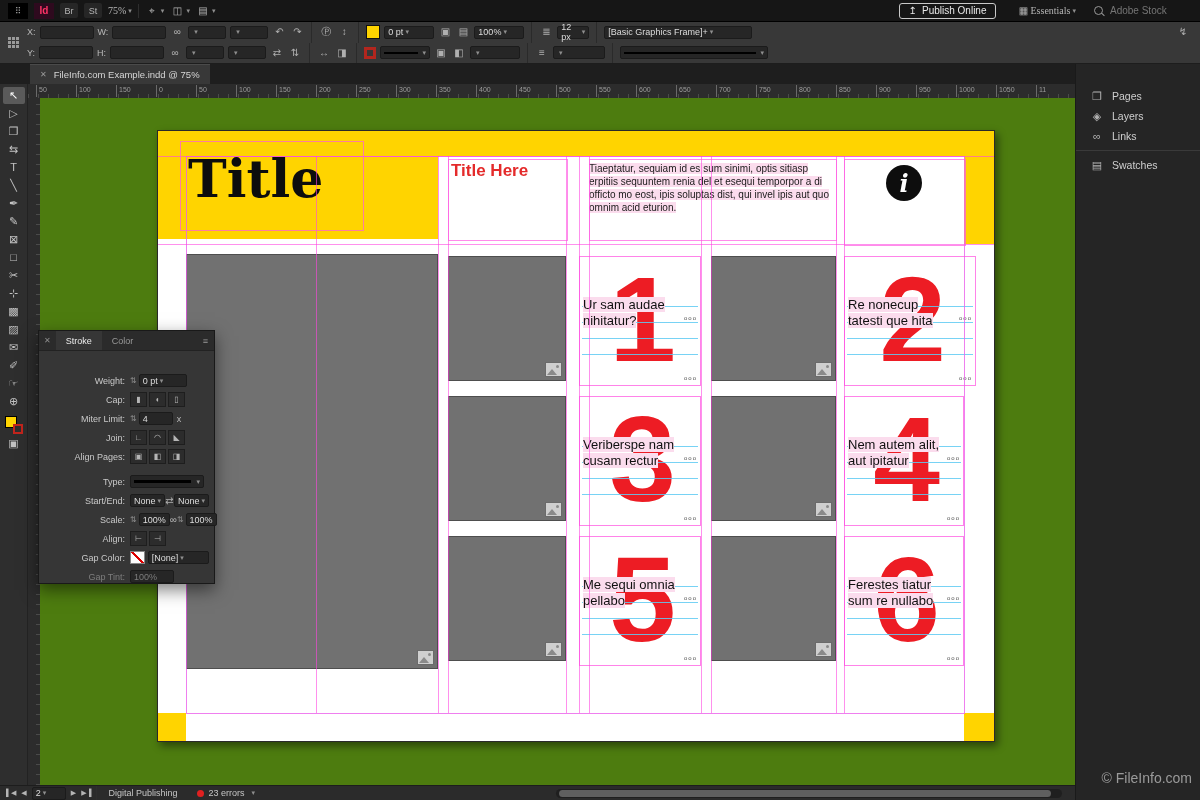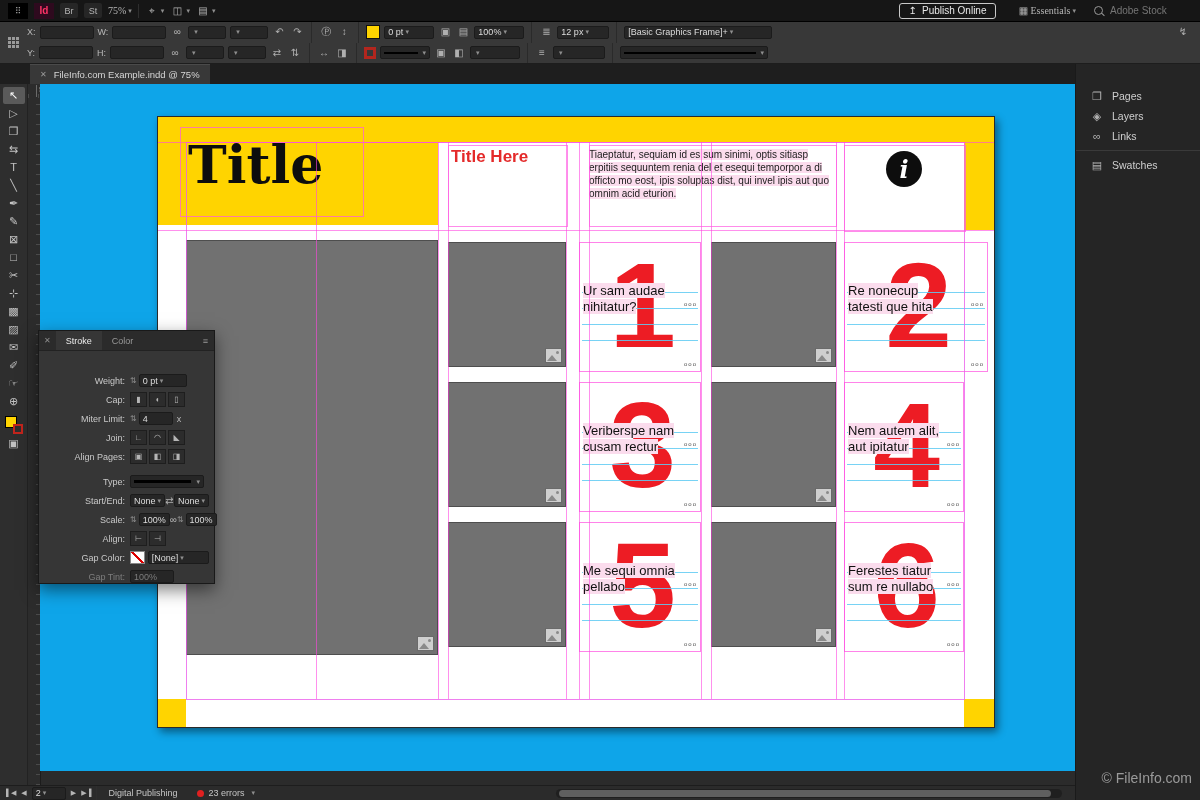--- a/index.html
+++ b/index.html
@@ -51,21 +51,21 @@
   .toolsw .f{position:absolute;left:0;top:0;width:10px;height:10px;background:#ffd400;border:1px solid #000;}
   .toolsw .s{position:absolute;right:0;bottom:0;width:10px;height:10px;border:2px solid #c2251d;background:#2e2e2e;box-sizing:border-box;}
   
   .hruler{left:28px;top:84px;width:1047px;height:14px;background:#2c2c2c;border-bottom:1px solid #1c1c1c;position:absolute;overflow:hidden;
           background-image:repeating-linear-gradient(90deg,#4a4a4a 0 1px,transparent 1px 10px);
           background-size:100% 4px;background-position:left bottom;background-repeat:no-repeat;}
   .tick{position:absolute;top:1px;font-size:7px;color:#9c9c9c;border-left:1px solid #6a6a6a;padding-left:2px;height:12px;line-height:9px;}
   .vruler{left:28px;top:98px;width:12px;height:687px;background:#2c2c2c;border-right:1px solid #1c1c1c;
           background-image:repeating-linear-gradient(0deg,#4a4a4a 0 1px,transparent 1px 10px);
           background-size:4px 100%;background-position:right top;background-repeat:no-repeat;}
-  .canvas{left:40px;top:84px;width:1035px;height:687px;background:#0ea5e9;overflow:hidden;}
+  .canvas{left:40px;top:98px;width:1035px;height:687px;background:#4d7c0f;overflow:hidden;}
   
   .pg{left:117px;top:32px;width:836px;height:610px;background:#fff;border:1px solid #2a2a2a;
       box-shadow:3px 4px 8px rgba(0,0,0,.45);}
   .yel{background:#ffd400;}
   .ptitle{font-family:"DejaVu Serif","Liberation Serif",serif;font-weight:bold;font-size:52px;color:#0d0d0d;line-height:1;}
   .subttl{font-size:17px;font-weight:bold;color:#e42a2a;}
   .intro{font-size:10px;line-height:13px;color:#1a1a1a;}
   .hl{background:#fbdced;}
   .imgf{background:#717171;border:1px solid #4e4e4e;box-sizing:border-box;}
   .ph{position:absolute;right:3px;bottom:3px;width:15px;height:13px;background:#cfcfcf;border:1px solid #6a6a6a;}
@@ -194,21 +194,21 @@
           <span class="chev">▾</span>
         </span>
         <span class="ic">▣</span>
         <span class="ic">▤</span>
         <span class="fld" style="width:50px">
           <span>100%</span>
           <span class="chev">▾</span>
         </span>
         <span class="csep"></span>
         <span class="ic">≣</span>
-        <span class="fld" style="width:52px">
+        <span class="fld" style="width:32px">
           <span>12 px</span>
           <span class="chev">▾</span>
         </span>
         <span class="csep"></span>
         <span class="fld" style="width:148px">
           <span>[Basic Graphics Frame]+</span>
           <span class="chev">▾</span>
         </span>
         <span style="flex:1"></span>
         <span class="ic" style="margin-right:10px">↯</span>
@@ -355,21 +355,21 @@
           <span class="ph"></span>
         </div>
 
       <div class="abs ncell" style="left:421px;top:125px;width:122px;height:130px">
         <div class="bignum">1</div>
         <div class="baselines"></div>
         <div class="cap"><span class="hl">Ur sam audae nihitatur?</span></div>
         <span class="badge" style="right:3px;top:58px">ooo</span>
         <span class="badge" style="right:3px;bottom:4px">ooo</span>
       </div>
-      <div class="abs ncell" style="left:686px;top:125px;width:144px;height:130px">
+      <div class="abs ncell" style="left:686px;top:125px;width:132px;height:130px">
         <div class="bignum">2</div>
         <div class="baselines"></div>
         <div class="cap"><span class="hl">Re nonecup tatesti que hita</span></div>
         <span class="badge" style="right:3px;top:58px">ooo</span>
         <span class="badge" style="right:3px;bottom:4px">ooo</span>
       </div>
       <div class="abs ncell" style="left:421px;top:265px;width:122px;height:130px">
         <div class="bignum">3</div>
         <div class="baselines"></div>
         <div class="cap"><span class="hl">Veriberspe nam cusam rectur</span></div>

